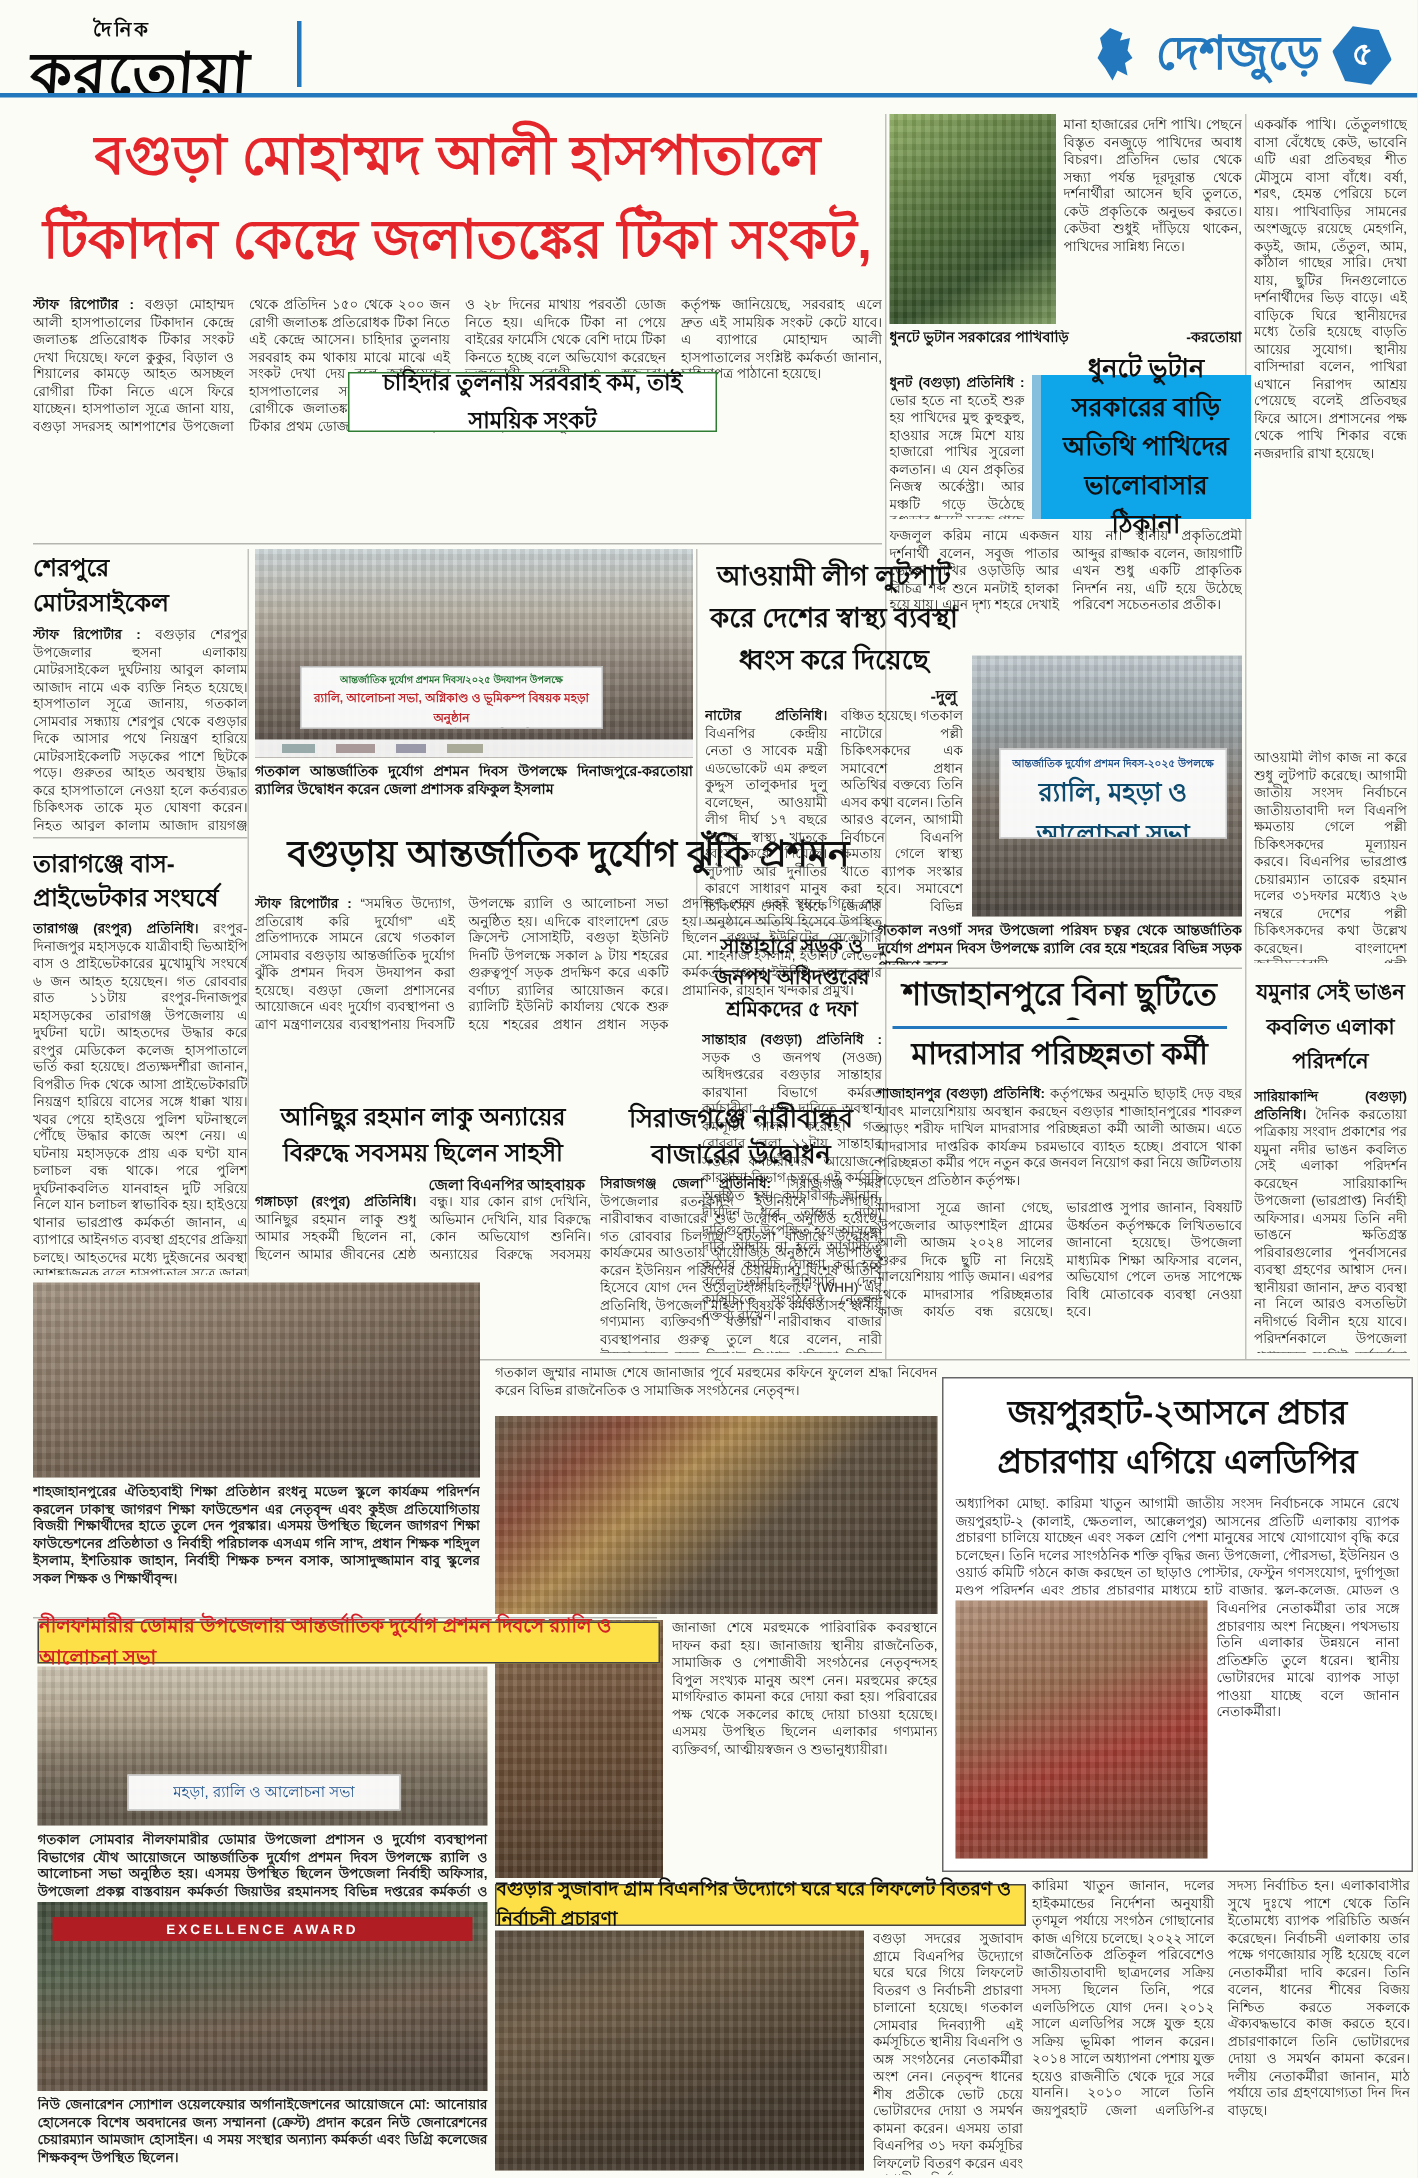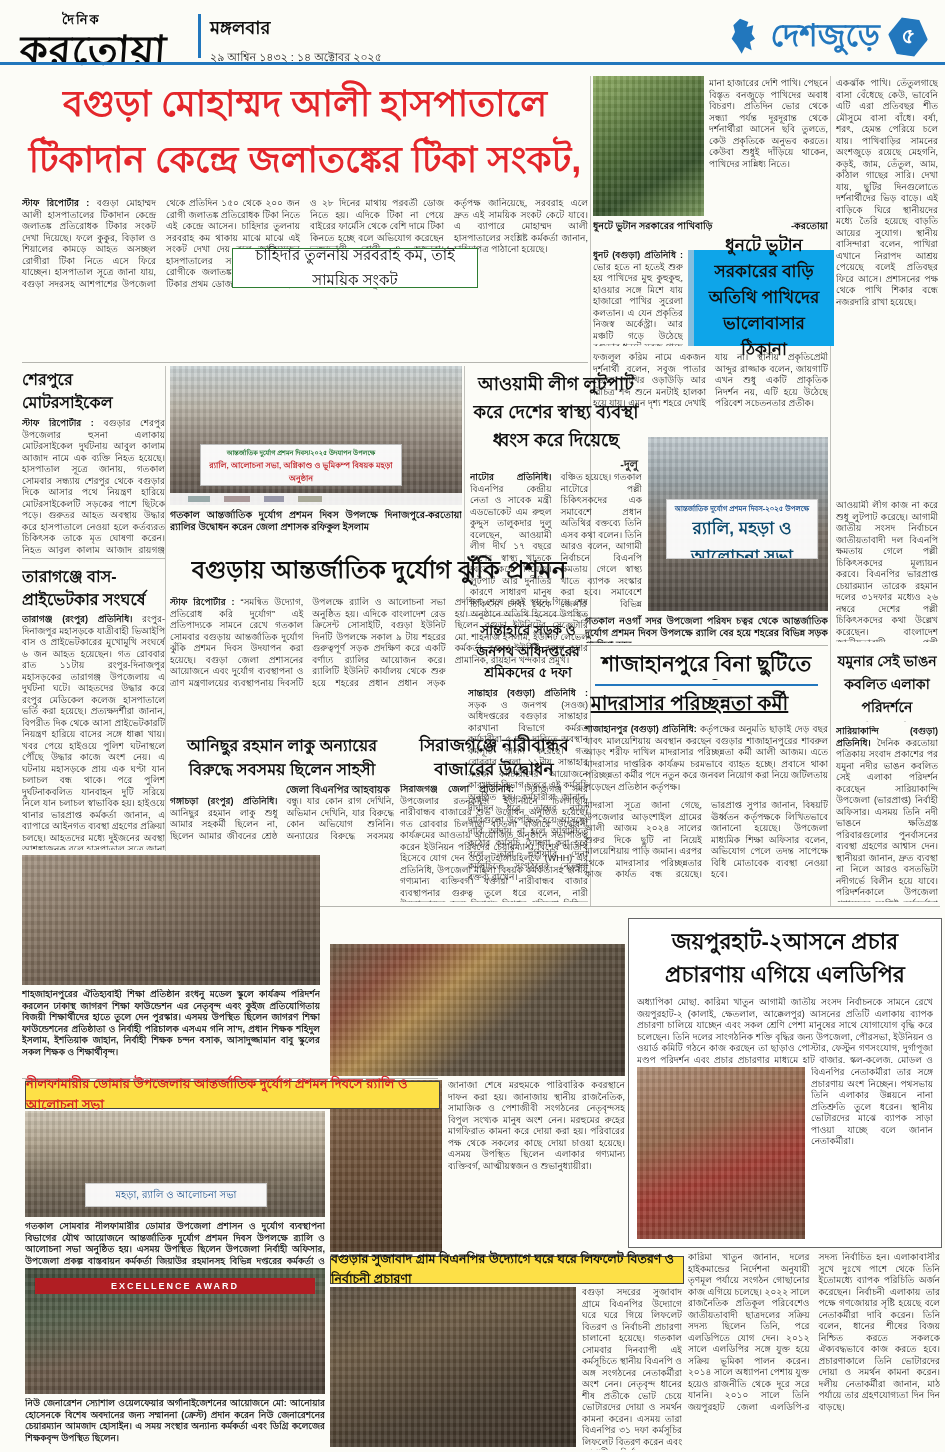--- a/index.html
+++ b/index.html
@@ -30,24 +30,20 @@
 </head>
 <body>
 
 <div id="page">
 
   <div class="abs" style="left:20px;top:10px;width:175px;height:52px;">
     <div class="brand-top">দৈনিক</div>
     <div class="brand">করতোয়া</div>
   </div>
   <div class="abs" style="left:198px;top:14px;width:3px;height:44px;background:#2277bd;"></div>
-  <div class="abs" style="left:210px;top:14px;width:240px;">
-    <div style="font-size:18px;font-weight:bold;color:#101010;">মঙ্গলবার</div>
-    <div style="font-size:11px;color:#222;margin-top:4px;">২৯ আশ্বিন ১৪৩২ : ১৪ অক্টোবর ২০২৫</div>
-  </div>
   <div class="abs" style="left:700px;top:14px;width:228px;height:46px;display:flex;align-items:center;justify-content:flex-end;gap:8px;">
     <svg width="34" height="40" viewBox="0 0 20 24">
       <path d="M7,1 L12,3 L11,6 L15,5 L14,10 L16,13 L13,15 L14,20 L10,18 L8,22 L5,17 L2,13 L4,9 L3,5 Z" fill="#2277bd"></path>
     </svg>
     <span class="section-name">দেশজুড়ে</span>
     <span class="hexpage">৫</span>
   </div>
   <div class="abs" style="left:0;top:62px;width:945px;height:3px;background:#2277bd;"></div>
 
   <div class="vrule" style="left:590px;top:76px;height:830px;"></div>
@@ -59,21 +55,21 @@
   <div class="hrule" style="left:468px;top:615px;width:120px;"></div>
   <div class="hrule" style="left:585px;top:645px;width:243px;"></div>
   <div class="hrule" style="left:22px;top:906px;width:918px;"></div>
   <div class="hrule" style="left:22px;top:1078px;width:416px;"></div>
 
   <div class="abs hl" style="left:22px;top:76px;width:566px;height:116px;font-size:36px;line-height:56px;color:#e4262b;">বগুড়া মোহাম্মদ আলী হাসপাতালে টিকাদান কেন্দ্রে জলাতঙ্কের টিকা সংকট, অসচ্ছল রোগীরা বিপাকে</div>
   <div class="abs bodytxt cols4" style="left:22px;top:198px;width:566px;height:162px;">
     <span class="byline">স্টাফ রিপোর্টার :</span>
     <span>বগুড়া মোহাম্মদ আলী হাসপাতালের টিকাদান কেন্দ্রে জলাতঙ্ক প্রতিরোধক টিকার সংকট দেখা দিয়েছে। ফলে কুকুর, বিড়াল ও শিয়ালের কামড়ে আহত অসচ্ছল রোগীরা টিকা নিতে এসে ফিরে যাচ্ছেন। হাসপাতাল সূত্রে জানা যায়, বগুড়া সদরসহ আশপাশের উপজেলা থেকে প্রতিদিন ১৫০ থেকে ২০০ জন রোগী জলাতঙ্ক প্রতিরোধক টিকা নিতে এই কেন্দ্রে আসেন। চাহিদার তুলনায় সরবরাহ কম থাকায় মাঝে মাঝে এই সংকট দেখা দেয় বলে জানিয়েছেন হাসপাতালের সংশ্লিষ্ট কর্মকর্তারা। রোগীকে জলাতঙ্ক রোগ প্রতিরোধক টিকার প্রথম ডোজ নেওয়ার পর ৩, ৭ ও ২৮ দিনের মাথায় পরবর্তী ডোজ নিতে হয়। এদিকে টিকা না পেয়ে বাইরের ফার্মেসি থেকে বেশি দামে টিকা কিনতে হচ্ছে বলে অভিযোগ করেছেন ভুক্তভোগী রোগী ও স্বজনরা। হাসপাতালে টিকা নিতে আসা রাণীরহাটের এক রোগীর স্বজন জানান, তিন দিন ঘুরেও টিকা মেলেনি। কর্তৃপক্ষ জানিয়েছে, সরবরাহ এলে দ্রুত এই সাময়িক সংকট কেটে যাবে। এ ব্যাপারে মোহাম্মদ আলী হাসপাতালের সংশ্লিষ্ট কর্মকর্তা জানান, চাহিদাপত্র পাঠানো হয়েছে।</span>
   </div>
-  <div class="abs" style="left:232px;top:248px;width:244px;height:38px;background:#fff;border:1.5px solid #2e7d32;display:flex;align-items:center;justify-content:center;font-size:15px;font-weight:normal;color:#101010;text-align:center;">চাহিদার তুলনায় সরবরাহ কম, তাই সাময়িক সংকট</div>
+  <div class="abs" style="left:232px;top:248px;width:244px;height:38px;background:#fff;border:1.5px solid #2e7d32;display:flex;align-items:center;justify-content:center;font-size:15px;font-weight:bold;color:#101010;text-align:center;">চাহিদার তুলনায় সরবরাহ কম, তাই সাময়িক সংকট</div>
 
   <div class="photo" style="left:593px;top:76px;width:111px;height:140px;background:linear-gradient(150deg,#8fae62 0%,#4c6a35 45%,#36512a 70%,#79985a 100%);">
       <div class="grain"></div>
     </div>
   <div class="abs bodytxt" style="left:709px;top:78px;width:119px;height:138px;">মানা হাজারের দেশি পাখি। পেছনে বিস্তৃত বনজুড়ে পাখিদের অবাধ বিচরণ। প্রতিদিন ভোর থেকে সন্ধ্যা পর্যন্ত দূরদূরান্ত থেকে দর্শনার্থীরা আসেন ছবি তুলতে, কেউ প্রকৃতিকে অনুভব করতে। কেউবা শুধুই দাঁড়িয়ে থাকেন, পাখিদের সান্নিধ্য নিতে।</div>
   <div class="abs cap" style="left:593px;top:220px;width:235px;height:24px;">
     <span class="credit">-করতোয়া</span>
     <span>ধুনটে ভুটান সরকারের পাখিবাড়ি</span>
   </div>
 
@@ -158,38 +154,39 @@
   </div>
 
   <div class="abs hl" style="left:468px;top:620px;width:120px;height:64px;font-size:13.5px;line-height:21px;">সান্তাহারে সড়ক ও জনপথ অধিদপ্তরের শ্রমিকদের ৫ দফা দাবিতে অবস্থান কর্মসূচি</div>
   <div class="abs bodytxt" style="left:468px;top:688px;width:120px;height:214px;">
     <span class="byline">সান্তাহার (বগুড়া) প্রতিনিধি :</span>
     <span>সড়ক ও জনপথ (সওজ) অধিদপ্তরের বগুড়ার সান্তাহার কারখানা বিভাগে কর্মরত কর্মচারীরা ৫ দফা দাবিতে অবস্থান কর্মসূচি পালন করেছে। গত রোববার বেলা ১১টায় সান্তাহার সওজ কর্মচারীদের আয়োজনে কারখানা বিভাগ চত্বরে এই কর্মসূচি অনুষ্ঠিত হয়। কর্মচারীরা জানান, দীর্ঘদিন ধরে তাদের ন্যায্য দাবিগুলো উপেক্ষিত হয়ে আসছে। দাবি আদায় না হলে আগামীতে কঠোর কর্মসূচি ঘোষণা করা হবে বলে তারা হুঁশিয়ারি দেন। কর্মসূচিতে সংগঠনের নেতৃবৃন্দ বক্তব্য রাখেন।</span>
   </div>
 
   <div class="abs hl" style="left:585px;top:650px;width:243px;height:30px;font-size:21px;line-height:28px;">শাজাহানপুরে বিনা ছুটিতে মালয়েশিয়ায়</div>
   <div class="hrule" style="left:595px;top:684px;width:223px;background:#2277bd;height:2px;"></div>
-  <div class="abs hl" style="left:568px;top:690px;width:243px;height:28px;font-size:20px;line-height:26px;text-decoration:underline;">মাদরাসার পরিচ্ছন্নতা কর্মী</div>
+  <div class="abs hl" style="left:585px;top:690px;width:243px;height:28px;font-size:20px;line-height:26px;">মাদরাসার পরিচ্ছন্নতা কর্মী</div>
   <div class="abs bodytxt" style="left:585px;top:724px;width:243px;height:74px;">
     <span class="byline">শাজাহানপুর (বগুড়া) প্রতিনিধি:</span>
     <span>কর্তৃপক্ষের অনুমতি ছাড়াই দেড় বছর যাবৎ মালয়েশিয়ায় অবস্থান করছেন বগুড়ার শাজাহানপুরের শাবরুল আড়ং শরীফ দাখিল মাদরাসার পরিচ্ছন্নতা কর্মী আলী আজম। এতে মাদরাসার দাপ্তরিক কার্যক্রম চরমভাবে ব্যাহত হচ্ছে। প্রবাসে থাকা পরিচ্ছন্নতা কর্মীর পদে নতুন করে জনবল নিয়োগ করা নিয়ে জটিলতায় পড়েছেন প্রতিষ্ঠান কর্তৃপক্ষ।</span>
   </div>
   <div class="abs bodytxt cols2" style="left:585px;top:800px;width:243px;height:100px;">মাদরাসা সূত্রে জানা গেছে, উপজেলার আড়ংশাইল গ্রামের আলী আজম ২০২৪ সালের শুরুর দিকে ছুটি না নিয়েই মালয়েশিয়ায় পাড়ি জমান। এরপর থেকে মাদরাসার পরিচ্ছন্নতার কাজ কার্যত বন্ধ রয়েছে। ভারপ্রাপ্ত সুপার জানান, বিষয়টি ঊর্ধ্বতন কর্তৃপক্ষকে লিখিতভাবে জানানো হয়েছে। উপজেলা মাধ্যমিক শিক্ষা অফিসার বলেন, অভিযোগ পেলে তদন্ত সাপেক্ষে বিধি মোতাবেক ব্যবস্থা নেওয়া হবে।</div>
 
   <div class="abs hl" style="left:836px;top:650px;width:102px;height:72px;font-size:14px;line-height:23px;">যমুনার সেই ভাঙন কবলিত এলাকা পরিদর্শনে সারিয়াকান্দির ইউএনও</div>
   <div class="abs bodytxt" style="left:836px;top:726px;width:102px;height:176px;">
     <span class="byline">সারিয়াকান্দি (বগুড়া) প্রতিনিধি।</span>
     <span>দৈনিক করতোয়া পত্রিকায় সংবাদ প্রকাশের পর যমুনা নদীর ভাঙন কবলিত সেই এলাকা পরিদর্শন করেছেন সারিয়াকান্দি উপজেলা (ভারপ্রাপ্ত) নির্বাহী অফিসার। এসময় তিনি নদী ভাঙনে ক্ষতিগ্রস্ত পরিবারগুলোর পুনর্বাসনের ব্যবস্থা গ্রহণের আশ্বাস দেন। স্থানীয়রা জানান, দ্রুত ব্যবস্থা না নিলে আরও বসতভিটা নদীগর্ভে বিলীন হয়ে যাবে। পরিদর্শনকালে উপজেলা প্রশাসনের সংশ্লিষ্ট কর্মকর্তারা উপস্থিত ছিলেন। ইউএনও বলেন, ভাঙন রোধে পানি উন্নয়ন বোর্ডের সঙ্গে সমন্বয় করে জরুরি ভিত্তিতে কাজ শুরু করা হবে।</span>
   </div>
 
   <div class="photo" style="left:22px;top:855px;width:298px;height:130px;background:linear-gradient(160deg,#a59584 0%,#877664 35%,#6a5a4b 65%,#504438 100%);">
       <div class="grain"></div>
     </div>
   <div class="abs bodytxt" style="left:22px;top:989px;width:298px;height:88px;font-weight:bold;">শাহজাহানপুরের ঐতিহ্যবাহী শিক্ষা প্রতিষ্ঠান রংধনু মডেল স্কুলে কার্যক্রম পরিদর্শন করলেন ঢাকাস্থ জাগরণ শিক্ষা ফাউন্ডেশন এর নেতৃবৃন্দ এবং কুইজ প্রতিযোগিতায় বিজয়ী শিক্ষার্থীদের হাতে তুলে দেন পুরস্কার। এসময় উপস্থিত ছিলেন জাগরণ শিক্ষা ফাউন্ডেশনের প্রতিষ্ঠাতা ও নির্বাহী পরিচালক এসএম গনি সা'দ, প্রধান শিক্ষক শহিদুল ইসলাম, ইশতিয়াক জাহান, নির্বাহী শিক্ষক চন্দন বসাক, আসাদুজ্জামান বাবু স্কুলের সকল শিক্ষক ও শিক্ষার্থীবৃন্দ।</div>
 
+  <div class="abs bodytxt" style="left:330px;top:910px;width:295px;height:32px;">গতকাল জুম্মার নামাজ শেষে জানাজার পূর্বে মরহুমের কফিনে ফুলেল শ্রদ্ধা নিবেদন করেন বিভিন্ন রাজনৈতিক ও সামাজিক সংগঠনের নেতৃবৃন্দ।</div>
   <div class="photo" style="left:330px;top:944px;width:295px;height:132px;background:linear-gradient(140deg,#6d5c48 0%,#8a4e3a 20%,#b08a4e 38%,#5e5140 60%,#43392e 100%);">
       <div class="grain"></div>
     </div>
   <div class="photo" style="left:330px;top:1080px;width:112px;height:172px;background:linear-gradient(165deg,#8a6b4f 0%,#6d5038 45%,#4e3a28 100%);">
       <div class="grain"></div>
     </div>
   <div class="abs bodytxt" style="left:448px;top:1080px;width:177px;height:172px;">জানাজা শেষে মরহুমকে পারিবারিক কবরস্থানে দাফন করা হয়। জানাজায় স্থানীয় রাজনৈতিক, সামাজিক ও পেশাজীবী সংগঠনের নেতৃবৃন্দসহ বিপুল সংখ্যক মানুষ অংশ নেন। মরহুমের রুহের মাগফিরাত কামনা করে দোয়া করা হয়। পরিবারের পক্ষ থেকে সকলের কাছে দোয়া চাওয়া হয়েছে। এসময় উপস্থিত ছিলেন এলাকার গণ্যমান্য ব্যক্তিবর্গ, আত্মীয়স্বজন ও শুভানুধ্যায়ীরা।</div>
 
   <div class="abs boxed" style="left:25px;top:1081px;width:413px;height:26px;display:flex;align-items:center;justify-content:center;">
     <span style="font-size:13px;font-weight:bold;color:#d42027;">নীলফামারীর ডোমার উপজেলায় আন্তর্জাতিক দুর্যোগ প্রশমন দিবসে র‌্যালি ও আলোচনা সভা</span>

